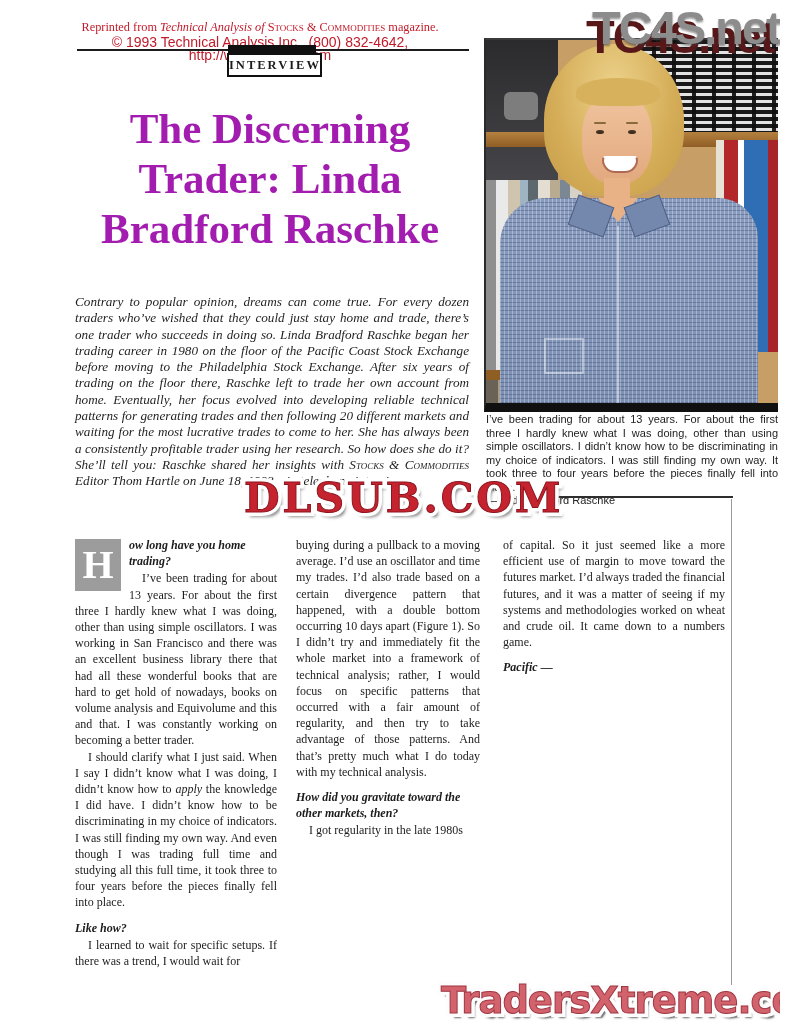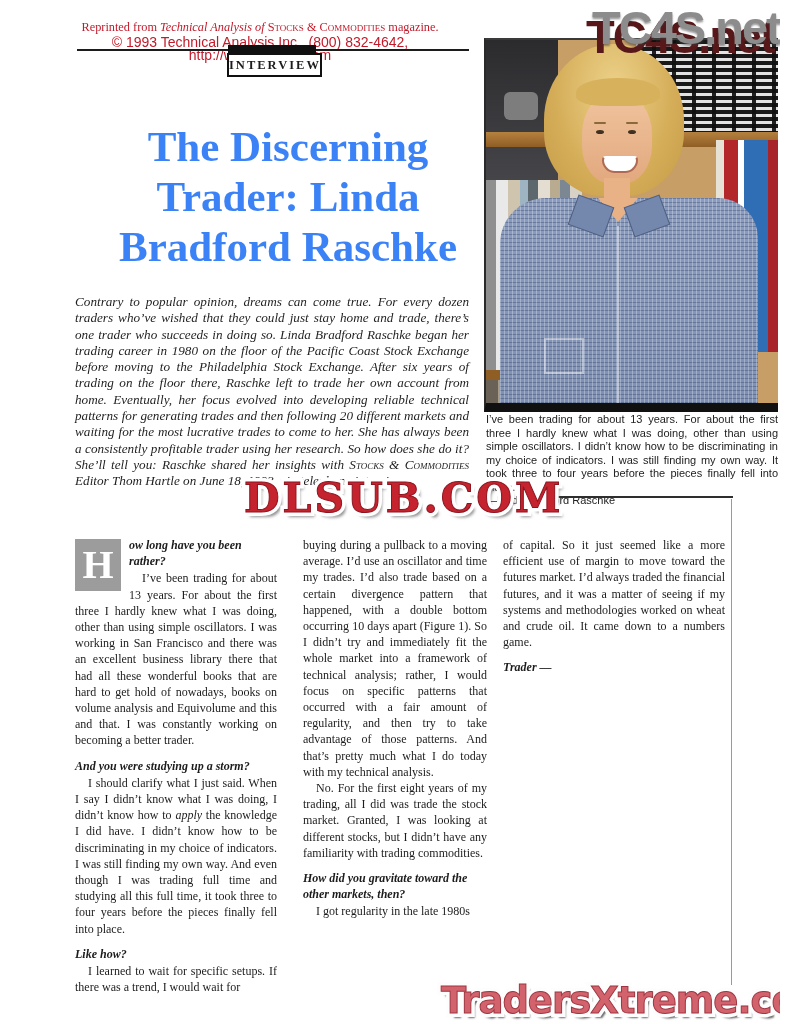--- a/index.html
+++ b/index.html
@@ -12,22 +12,22 @@
   .reprint .it{font-style:italic;}
   .sc{font-variant:small-caps;}
   .copyright{margin:2px 0 0;font-family:"Liberation Sans",sans-serif;font-size:14px;line-height:13px;}
   .rule-top{position:absolute;left:77px;top:49px;width:392px;height:2px;background:#1c1c1c;}
   .rule-notch{position:absolute;left:228px;top:45px;width:88px;height:10px;background:#101010;}
   .interview-box{position:absolute;left:227px;top:53px;width:91px;height:20px;background:#fff;
                  border:2px solid #101010;text-align:center;
                  font-weight:bold;font-size:12.5px;line-height:20px;letter-spacing:2px;}
 
   
-  .title{position:absolute;left:70px;top:104px;width:400px;margin:18px;text-align:center;
-         color:#3b82f6;font-weight:bold;font-size:43px;line-height:50px;white-space:pre-line;}
+  .title{position:absolute;left:70px;top:104px;width:400px;margin:0;text-align:center;
+         color:#a21caf;font-weight:bold;font-size:43px;line-height:50px;white-space:pre-line;}
   .intro{position:absolute;left:75px;top:294px;width:394px;margin:0;font-style:italic;
          font-size:13.2px;line-height:16.3px;text-align:justify;color:#1f1f1f;}
 
   
   .photo{position:absolute;left:484px;top:38px;width:292px;height:363px;margin:0;background:#c79e66;
          overflow:hidden;border-bottom:9px solid #101010;border-left:2px solid #2a2a2a;border-top:2px solid #3a3a3a;z-index:1;}
   .photo div{position:absolute;}
   .ph-dark{left:0;top:0;width:72px;height:165px;background:linear-gradient(180deg,#2b2b2e,#4a4a4e);}
   .ph-cam{left:18px;top:52px;width:34px;height:28px;background:#7d7d7d;border-radius:6px;}
   .ph-topbooks{left:150px;top:0;width:142px;height:92px;
@@ -70,21 +70,21 @@
   .caption{position:absolute;left:486px;top:413px;width:292px;margin:0;
       font-family:"Liberation Sans",sans-serif;font-size:11px;line-height:13.5px;text-align:justify;color:#222;}
 
   
   .h-rule{position:absolute;left:529px;top:496px;width:204px;height:2px;background:#2e2e2e;}
   .v-rule{position:absolute;left:731px;top:499px;width:1px;height:486px;background:#9a9a9a;}
 
   
   .col{position:absolute;top:537px;font-size:12px;line-height:16.2px;text-align:justify;}
   .col1{left:75px;width:202px;}
-  .col2{left:303px;width:184px;}
+  .col2{left:296px;width:184px;}
   .col3{left:503px;width:222px;}
   .q{font-weight:bold;font-style:italic;margin:9px 0 1px;text-align:left;}
   .q.first{margin-top:0;}
   .a{margin:0;text-indent:13px;}
   .a.noindent{text-indent:0;}
   .dropcap{float:left;width:46px;height:52px;margin:2px 8px 2px 0;background:#9c9c9c;color:#fff;
       font-style:normal;font-weight:bold;font-size:40px;line-height:52px;text-align:center;}
   .pullquote{margin:10px 0 8px -53px;width:271px;box-sizing:border-box;border-left:13px solid #161616;
       padding-left:12px;font-family:"Liberation Sans",sans-serif;font-weight:bold;
       font-size:18.5px;line-height:22.6px;color:#1565b5;text-align:left;text-indent:0;}
@@ -151,38 +151,36 @@
     <div class="ph-placket"></div>
     <div class="ph-pocket"></div>
   </figure>
 
   <p class="caption"><span>I’ve been trading for about 13 years. For about the first three I hardly knew what I was doing, other than using simple oscillators. I didn’t know how to be discriminating in my choice of indicators. I was still finding my own way. It took three to four years before the pieces finally fell into place.</span><br><span>—Linda Bradford Raschke</span></p>
 
   <div class="h-rule"></div>
   <div class="v-rule"></div>
 
   <section class="col col1">
-    <p class="q first"><span class="dropcap">H</span><span>ow long have you been rather?</span></p>
+    <p class="q first"><span class="dropcap">H</span><span>ow long have you home trading?</span></p>
     <p class="a">I’ve been trading for about 13 years. For about the first three I hardly knew what I was doing, other than using simple oscillators. I was working in San Francisco and there was an excellent business library there that had all these wonderful books that are hard to get hold of nowadays, books on volume analysis and Equivolume and this and that. I was constantly working on becoming a better trader.</p>
-    <p class="q">And you were studying up a storm?</p>
     <p class="a"><span>I should clarify what I just said. When I say I didn’t know what I was doing, I didn’t know how to </span><i>apply</i><span> the knowledge I did have. I didn’t know how to be discriminating in my choice of indicators. I was still finding my own way. And even though I was trading full time and studying all this full time, it took three to four years before the pieces finally fell into place.</span></p>
     <p class="q">Like how?</p>
     <p class="a">I learned to wait for specific setups. If there was a trend, I would wait for</p>
   </section>
 
   <section class="col col2">
     <p class="a noindent">buying during a pullback to a moving average. I’d use an oscillator and time my trades. I’d also trade based on a certain divergence pattern that happened, with a double bottom occurring 10 days apart (Figure 1). So I didn’t try and immediately fit the whole market into a framework of technical analysis; rather, I would focus on specific patterns that occurred with a fair amount of regularity, and then try to take advantage of those patterns. And that’s pretty much what I do today with my technical analysis.</p>
-    <p class="a">No. For the first eight years of my trading, all I did was trade the stock market. Granted, I was looking at different stocks, but I didn’t have any familiarity with trading commodities.</p>
     <p class="q">How did you gravitate toward the other markets, then?</p>
     <p class="a">I got regularity in the late 1980s</p>
   </section>
 
   <section class="col col3">
     <p class="a noindent">of capital. So it just seemed like a more efficient use of margin to move toward the futures market. I’d always traded the financial futures, and it was a matter of seeing if my systems and methodologies worked on wheat and crude oil. It came down to a numbers game.</p>
-    <p class="q">Trader —</p>
+    <p class="q">Pacific —</p>
   </section>
 
   <div class="wm wm-tc4s">
     <span class="under">TC4S.net</span>
     <span class="over">TC4S.net</span>
   </div>
   <div class="wm wm-dlsub">
     <span class="under">DLSUB.COM</span>
     <span class="over">DLSUB.COM</span>
   </div>

